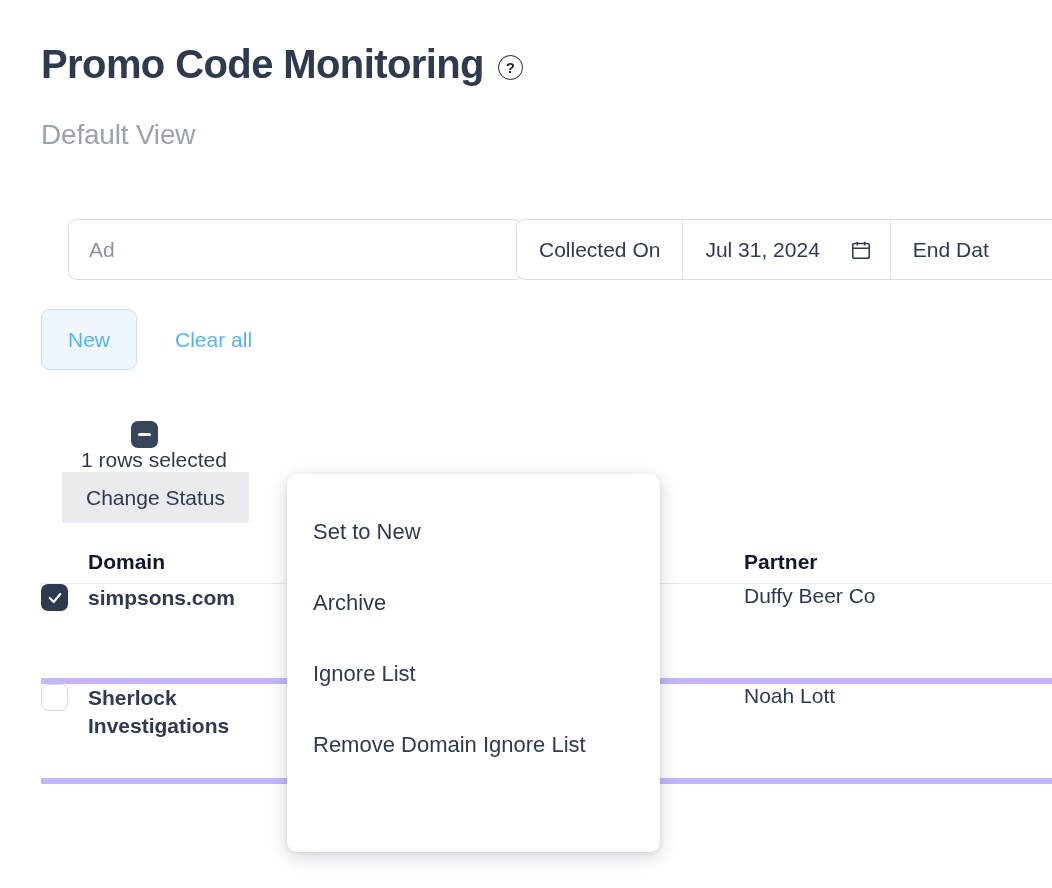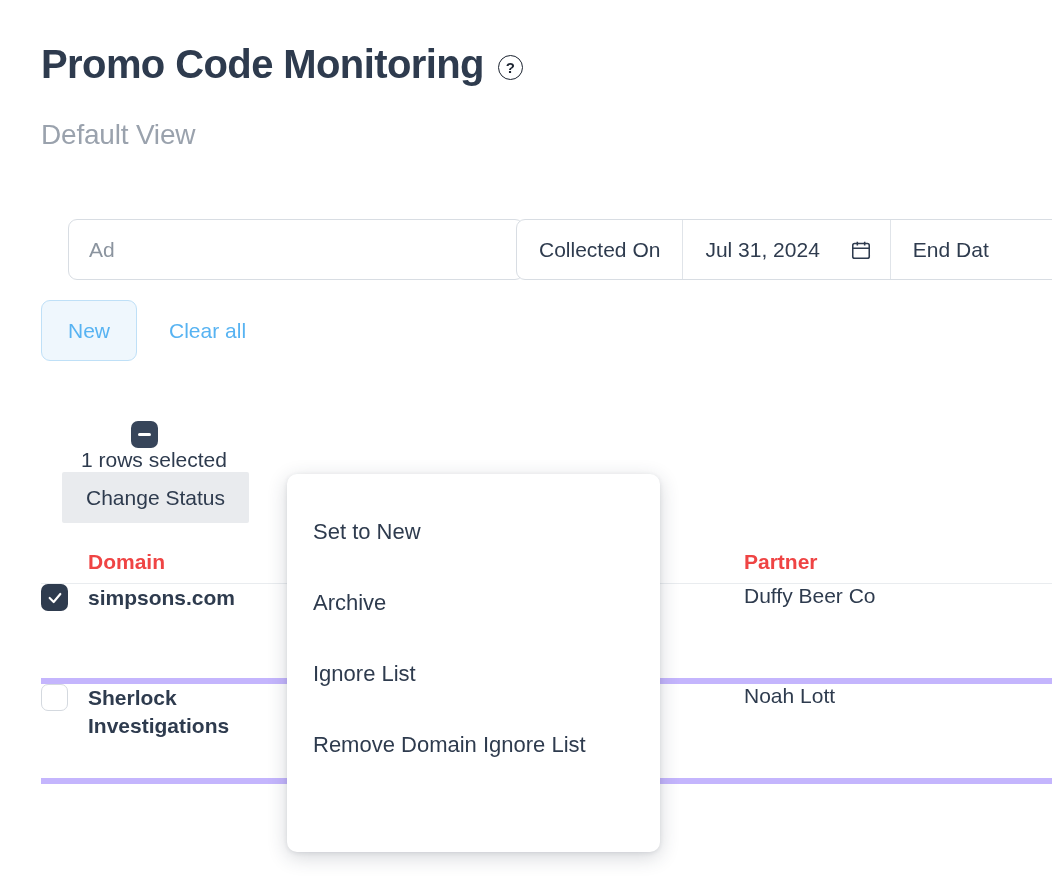--- a/index.html
+++ b/index.html
@@ -54,22 +54,22 @@
     padding: 0 22px; font-size: 21px; color: #2e3b4e;
     border-right: 1px solid #e0e4e9; white-space: nowrap;
     cursor: pointer;
   }
   .date-seg.value { gap: 30px; padding-right: 18px; }
   .date-seg:last-child { border-right: none; }
   .cal-icon { width: 22px; height: 22px; flex: none; }
 
   
   .chip-row {
-    position: absolute; left: 41px; top: 300px;
-    display: flex; align-items: center; gap: 13px;
+    position: absolute; left: 41px; top: 309px;
+    display: flex; align-items: center; gap: 19px;
   }
   .chip {
     height: 61px; padding: 0 26px;
     border: 1px solid #bfe0f7; border-radius: 9px;
     background: #eff7fd; color: #57b3f2;
     font-size: 21px; display: flex; align-items: center;
     white-space: nowrap; cursor: pointer;
   }
   .clear-all {
     margin-left: 19px; color: #57b3f2; font-size: 21px;
@@ -103,21 +103,21 @@
     display: flex; align-items: center; cursor: pointer;
   }
 
   
   .table { position: absolute; left: 41px; top: 520px; width: 1011px; }
   .thead {
     display: flex; align-items: center; height: 64px;
     border-bottom: 1px solid #e9ecef;
   }
   .th {
-    font-size: 21px; font-weight: bold; color: #ef4444; white-space: nowrap; margin-top: 20px;
+    font-size: 21px; font-weight: bold; color: #0f172a; white-space: nowrap; margin-top: 20px;
   }
   .row {
     display: flex; min-height: 100px;
     border-bottom: 6px solid #c4b5fd;
   }
   .col-check { width: 47px; flex: none; }
   .col-domain { width: 208px; flex: none; }
   .col-code   { width: 293px; flex: none; }
   .col-source { width: 155px; flex: none; }
   .col-partner{ width: 240px; flex: none; }

